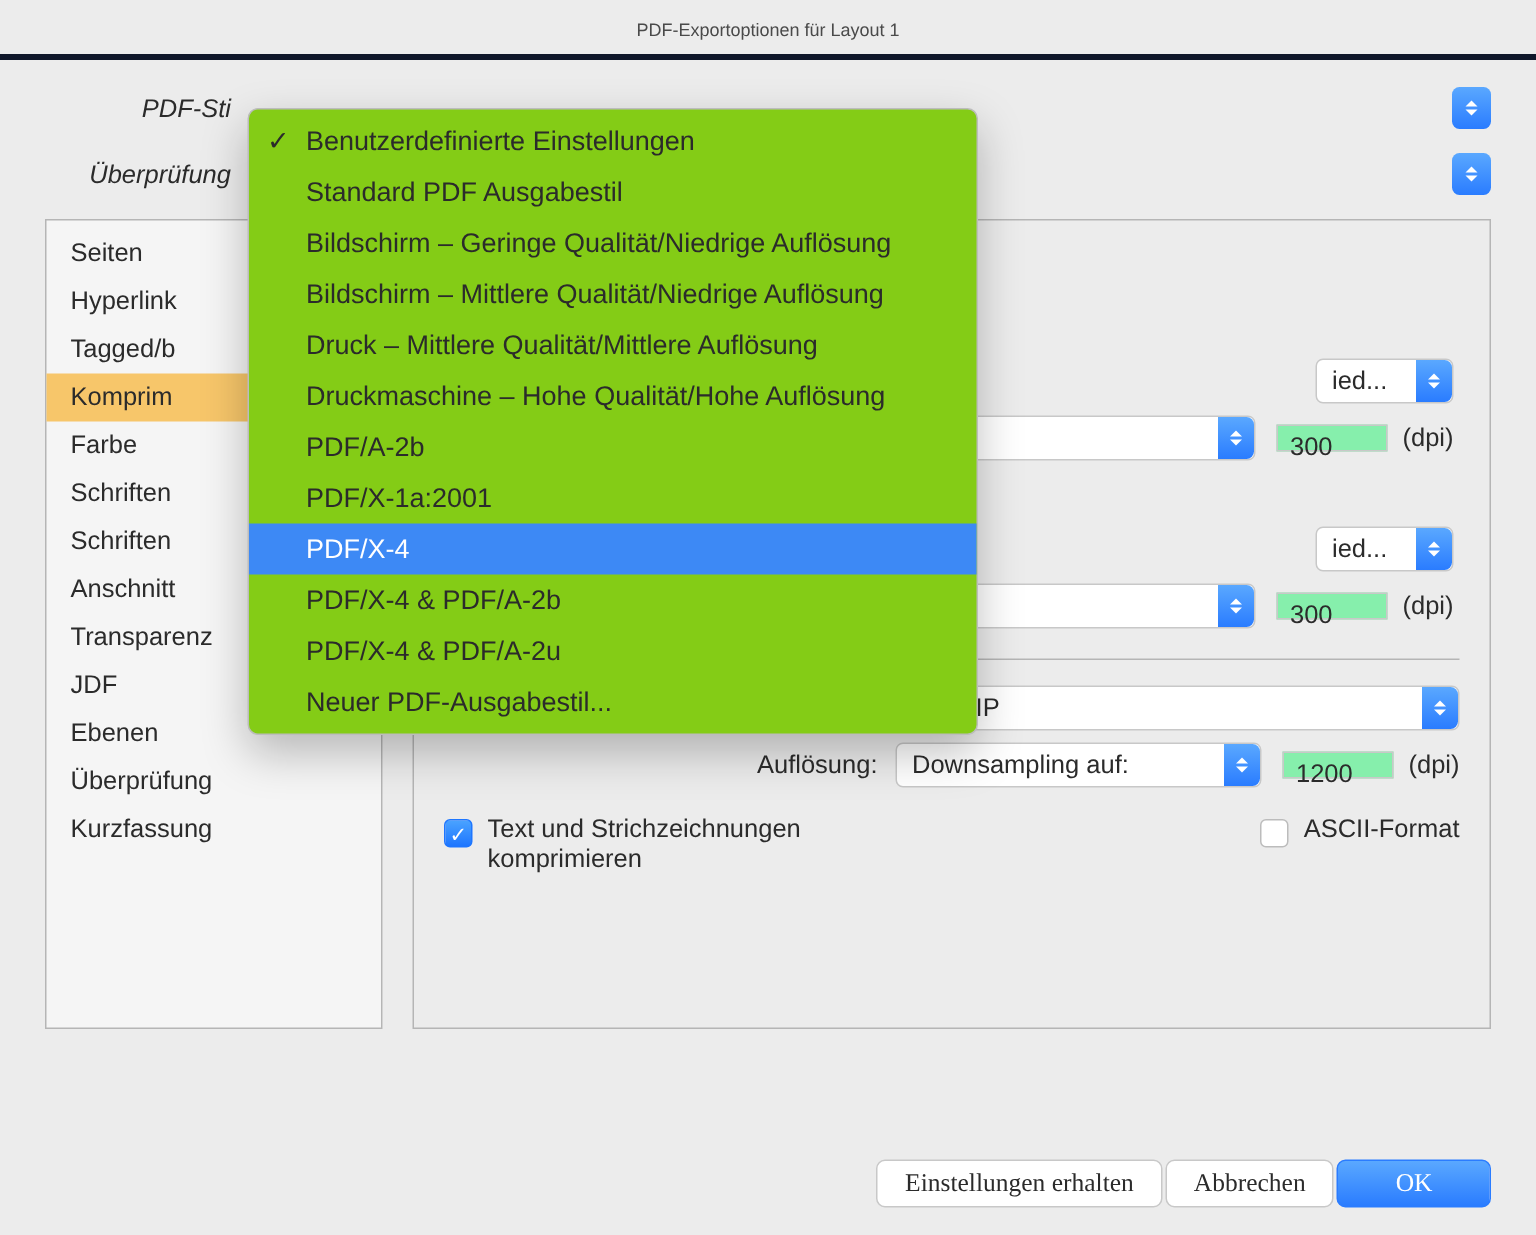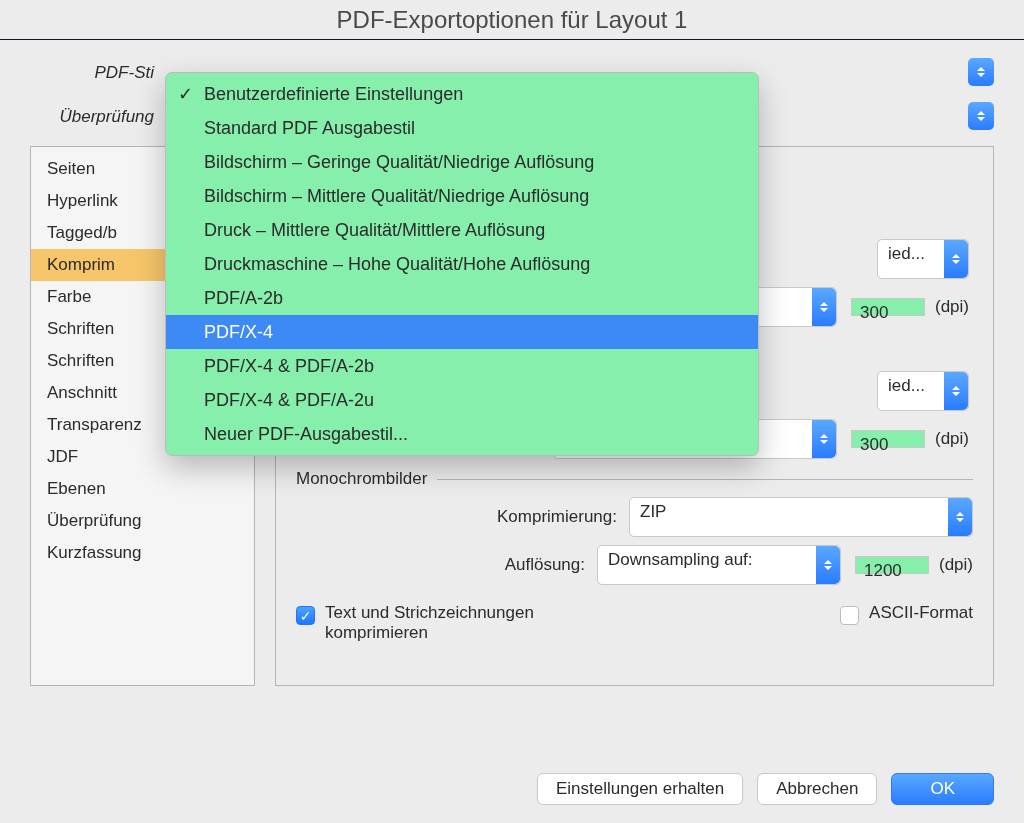--- a/index.html
+++ b/index.html
@@ -17,23 +17,23 @@
   .window {
     width: 1024px;
     height: 823px;
     background: #ececec;
     position: relative;
   }
   .titlebar {
     height: 40px;
     line-height: 40px;
     text-align: center;
-    font-size: 24px;
+    font-size: 12px;
     color: #4a4a4a;
-    border-bottom: 1px solid #0f172a;
+    border-bottom: 4px solid #0f172a;
   }
   .content {
     padding: 18px 30px 10px 30px;
   }
   .toprow {
     display: flex;
     align-items: center;
     margin-bottom: 14px;
   }
   .toprow .lbl {
@@ -116,21 +116,21 @@
   }
   .formrow .flabel {
     width: 165px;
     text-align: right;
     padding-right: 12px;
   }
   .dropdown {
     background: #fff;
     border: 1px solid #c8c8c8;
     border-radius: 5px;
-    height: 40px;
+    height: 30px;
     line-height: 28px;
     padding: 0 30px 0 10px;
     position: relative;
     display: inline-block;
   }
   .dropdown .dcaret {
     position: absolute;
     right: 0; top: 0;
     width: 24px; height: 100%;
     background: linear-gradient(#5aa8ff, #2a7cff);
@@ -184,21 +184,22 @@
     background: linear-gradient(#4aa3ff, #1e76ff);
     border-color: #1e76ff;
     color: #fff;
     font-size: 14px;
   }
   .btnbar {
     position: absolute;
     bottom: 18px;
     right: 30px;
     display: flex;
-    gap: 14px;
+    gap: 2px;
+    font-family: Liberation Serif, serif;
   }
   .btn {
     background: #fff;
     border: 1px solid #c8c8c8;
     border-radius: 6px;
     height: 32px;
     line-height: 30px;
     padding: 0 18px;
     font-size: 17px;
   }
@@ -207,22 +208,22 @@
     border-color: #2a7cff;
     color: #fff;
     padding: 0 38px;
   }
 
   
   .popup {
     position: absolute;
     left: 165px;
     top: 72px;
-    width: 594px;
-    background: #86efac;
+    width: 487px;
+    background: #84cc16;
     border: 1px solid #bcbcbc;
     border-radius: 7px;
     box-shadow: 0 12px 30px rgba(0,0,0,0.25);
     padding: 4px 0;
     z-index: 50;
   }
   .popup-item {
     padding: 5px 18px 5px 38px;
     position: relative;
     font-size: 18px;
@@ -352,19 +353,20 @@
   </div>
 
   <div class="popup" id="popup">
       <div class="popup-item checked">Benutzerdefinierte Einstellungen</div>
       <div class="popup-item">Standard PDF Ausgabestil</div>
       <div class="popup-item">Bildschirm – Geringe Qualität/Niedrige Auflösung</div>
       <div class="popup-item">Bildschirm – Mittlere Qualität/Niedrige Auflösung</div>
       <div class="popup-item">Druck – Mittlere Qualität/Mittlere Auflösung</div>
       <div class="popup-item">Druckmaschine – Hohe Qualität/Hohe Auflösung</div>
       <div class="popup-item">PDF/A-2b</div>
+      <div class="popup-item">PDF/X-1a:2001</div>
       <div class="popup-item hover">PDF/X-4</div>
       <div class="popup-item">PDF/X-4 &amp; PDF/A-2b</div>
       <div class="popup-item">PDF/X-4 &amp; PDF/A-2u</div>
       <div class="popup-item">Neuer PDF-Ausgabestil...</div>
     </div>
 
 </div>
 
 </body></html>

